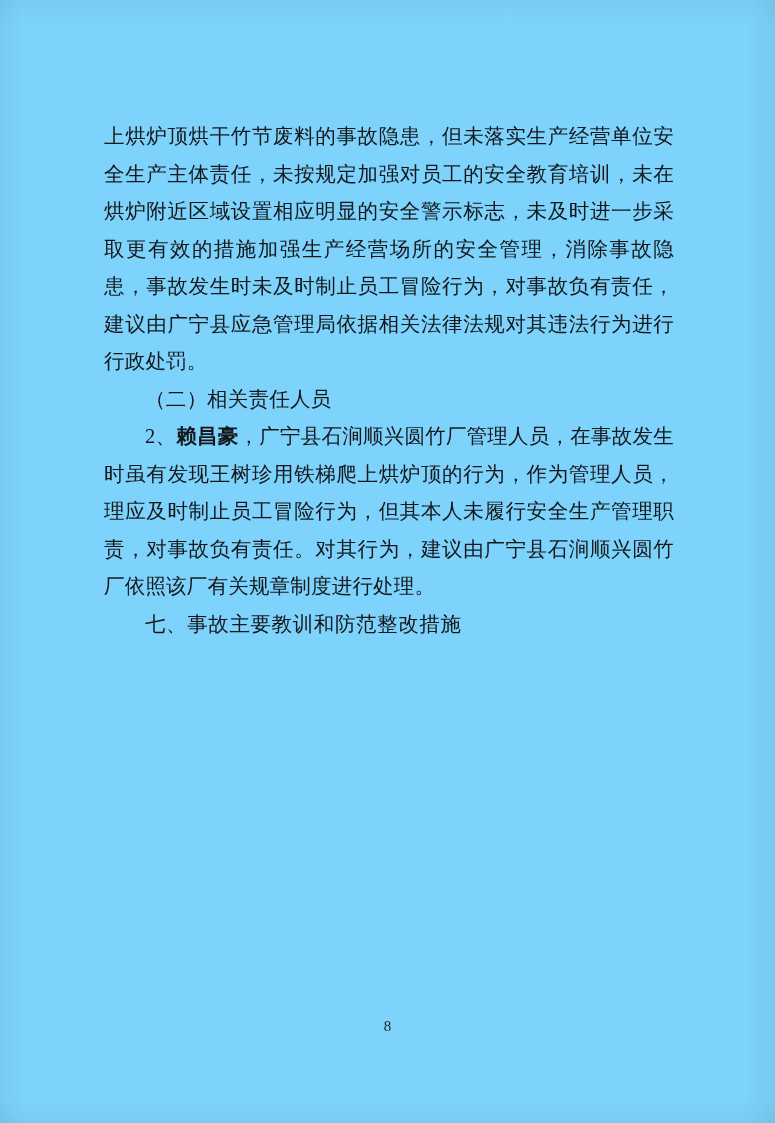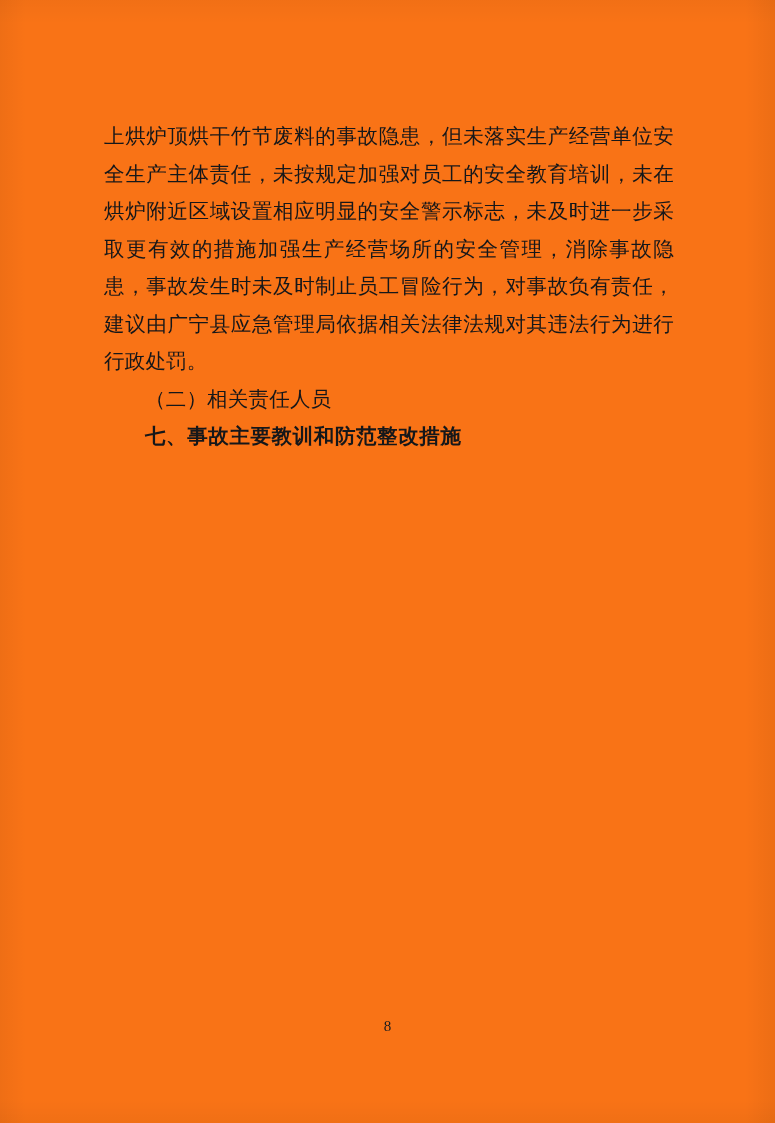--- a/index.html
+++ b/index.html
@@ -10,21 +10,21 @@
     width: 775px;
     height: 1123px;
     background: #ffffff;
     font-family: "Liberation Serif", "DejaVu Serif", serif;
     overflow: hidden;
   }
   .page {
     position: relative;
     width: 775px;
     height: 1123px;
-    background: #f97316;
+    background: #7dd3fc;
     box-sizing: border-box;
   }
   
   .page::before {
     content: "";
     position: absolute;
     inset: 0;
     pointer-events: none;
     background:
       linear-gradient(to right, rgba(0,0,0,0.045) 0px, rgba(0,0,0,0.0) 26px),
@@ -45,21 +45,21 @@
     color: #15171a;
     text-align: justify;
     text-justify: inter-ideograph;
     letter-spacing: 0.2px;
     font-family: "Liberation Serif", "DejaVu Serif", serif;
   }
   p.indent {
     text-indent: 2em;
   }
   p.heading {
-    font-weight: bold;
+    font-weight: normal;
     text-indent: 2em;
     letter-spacing: 0.6px;
   }
   .bold-name {
     font-weight: bold;
   }
   .page-number {
     position: absolute;
     left: 0;
     right: 0;
@@ -74,20 +74,21 @@
 <body>
 
 <div class="page">
   <div class="content">
 
     <p class="flush">上烘炉顶烘干竹节废料的事故隐患，但未落实生产经营单位安全生产主体责任，未按规定加强对员工的安全教育培训，未在烘炉附近区域设置相应明显的安全警示标志，未及时进一步采取更有效的措施加强生产经营场所的安全管理，消除事故隐患，事故发生时未及时制止员工冒险行为，对事故负有责任，建议由广宁县应急管理局依据相关法律法规对其违法行为进行行政处罚。</p>
 
     <p class="indent">（二）相关责任人员</p>
 
 
+    <p class="indent"><span>2、</span><span class="bold-name">赖昌豪</span><span>，广宁县石涧顺兴圆竹厂管理人员，在事故发生时虽有发现王树珍用铁梯爬上烘炉顶的行为，作为管理人员，理应及时制止员工冒险行为，但其本人未履行安全生产管理职责，对事故负有责任。对其行为，建议由广宁县石涧顺兴圆竹厂依照该厂有关规章制度进行处理。</span></p>
 
 
     <p class="heading">七、事故主要教训和防范整改措施</p>
 
 
   </div>
 
   <div class="page-number">8</div>
 </div>
 

